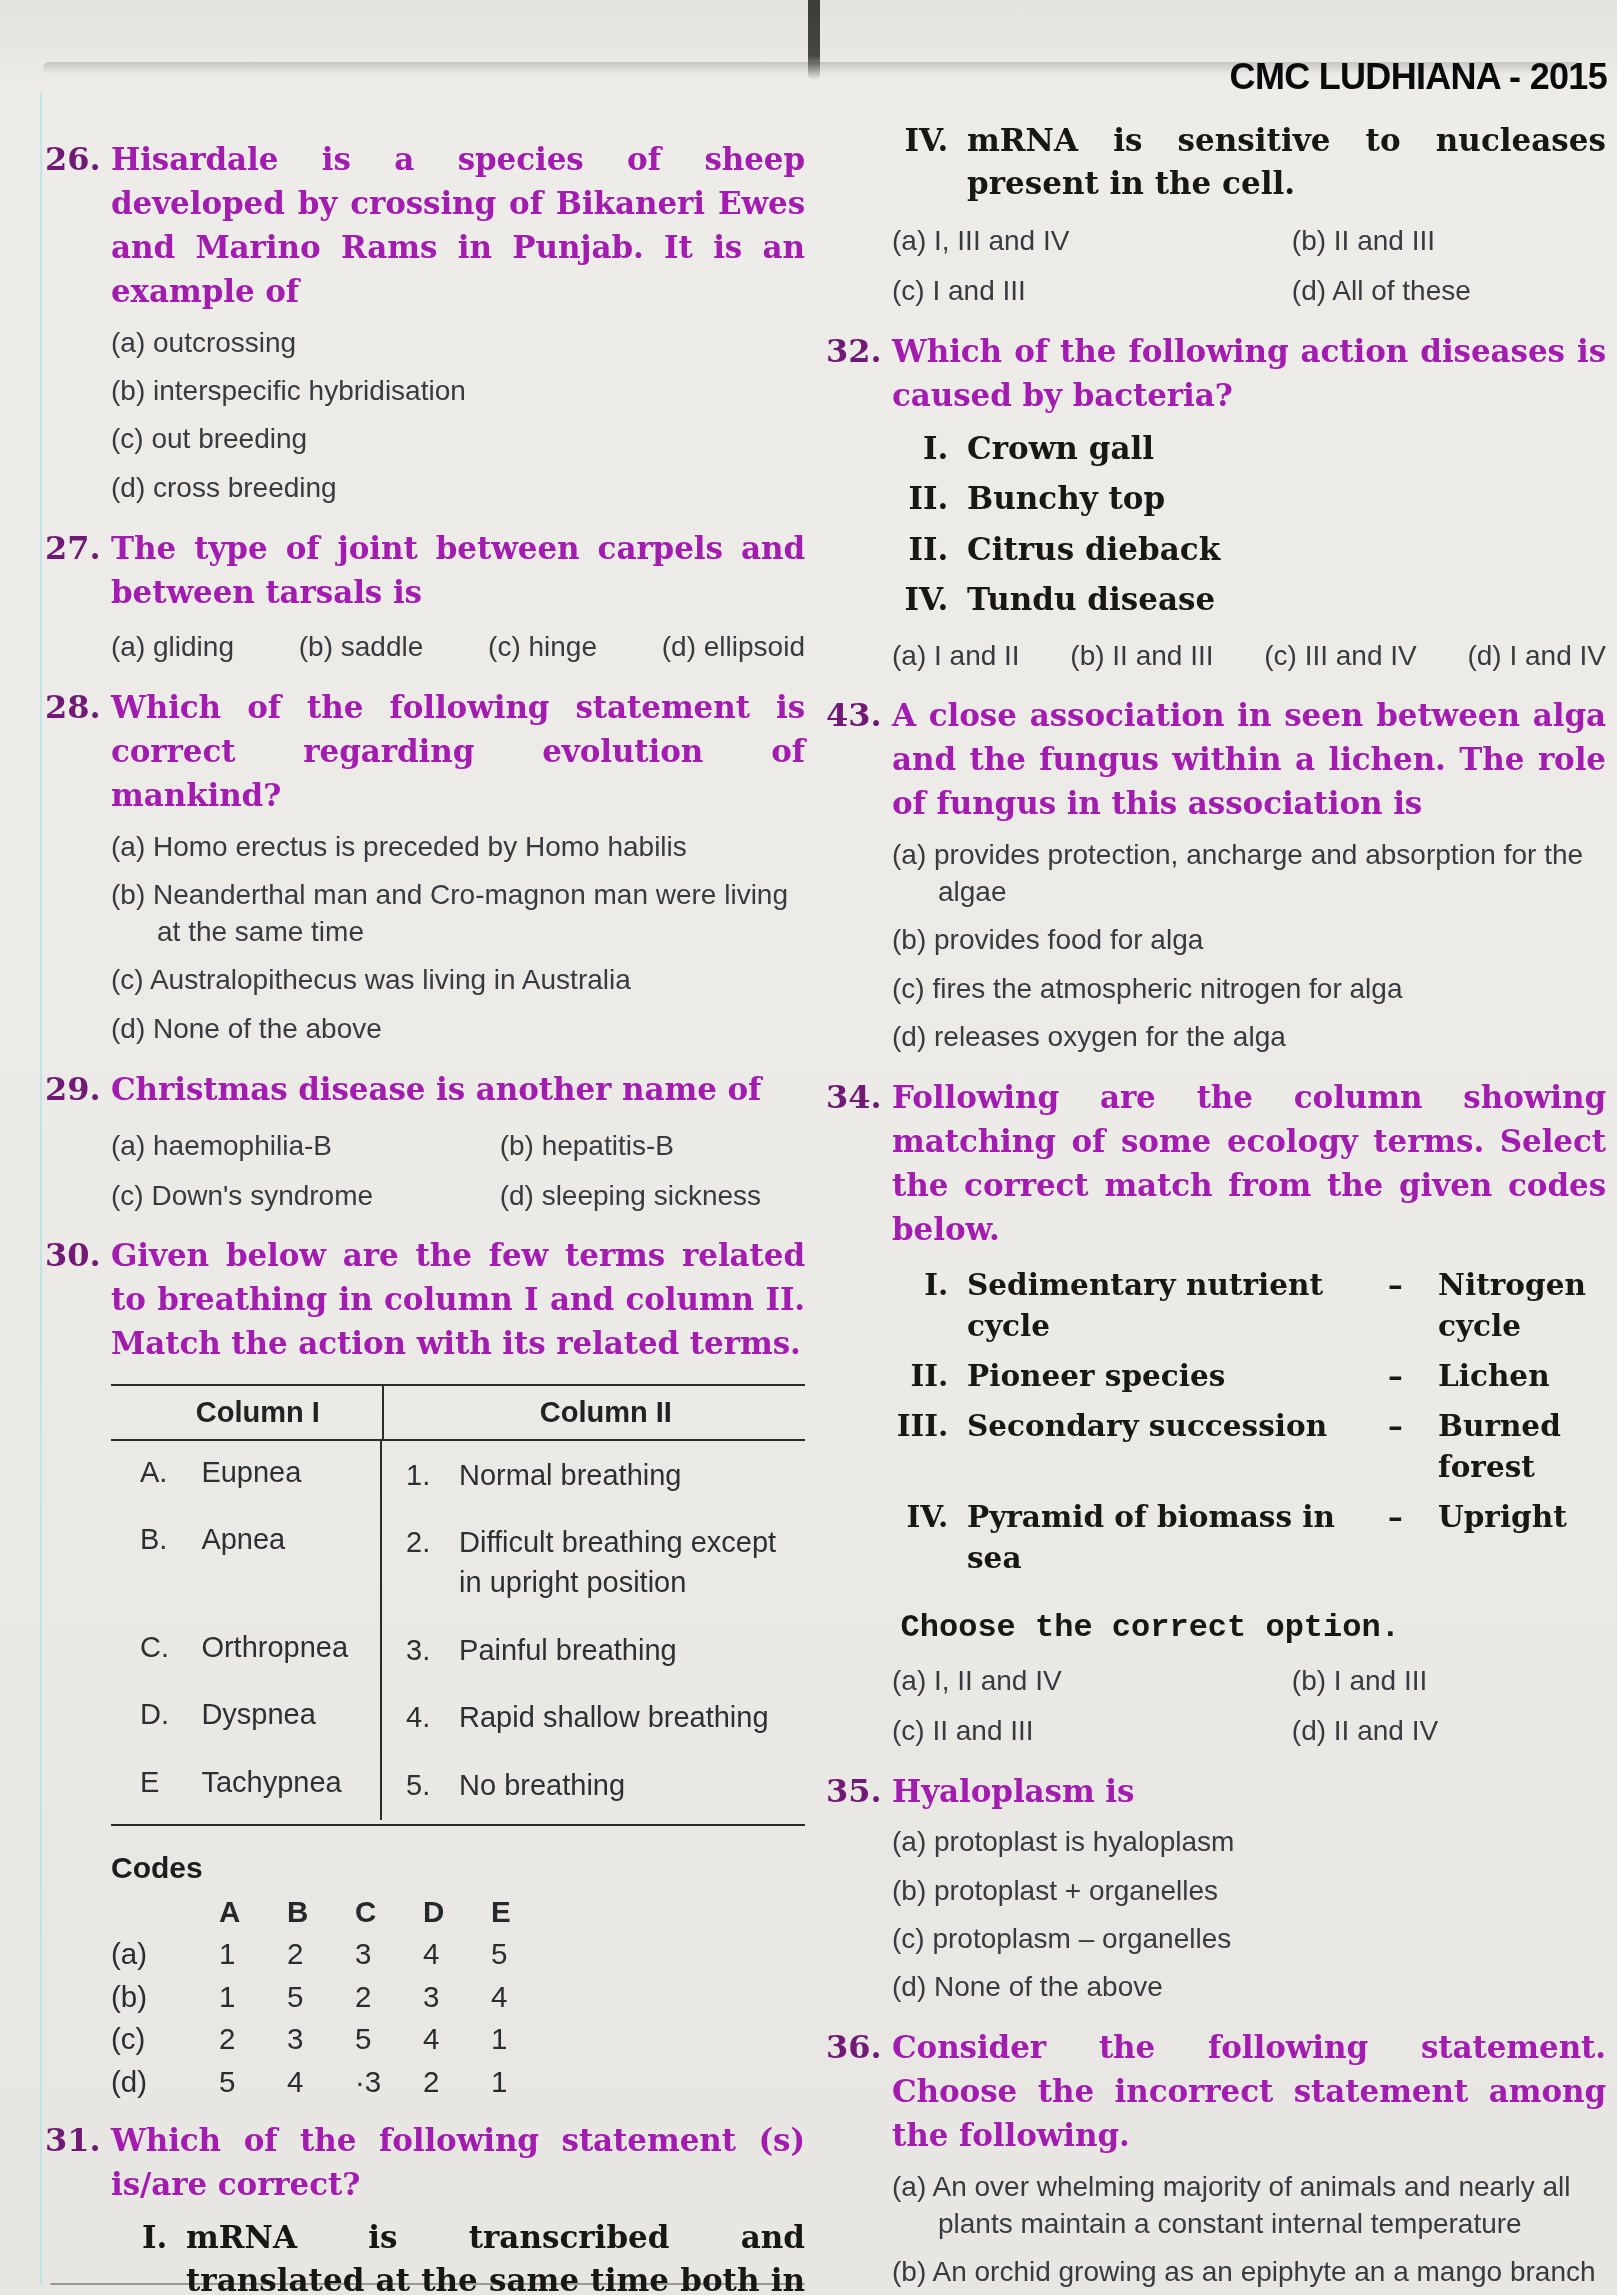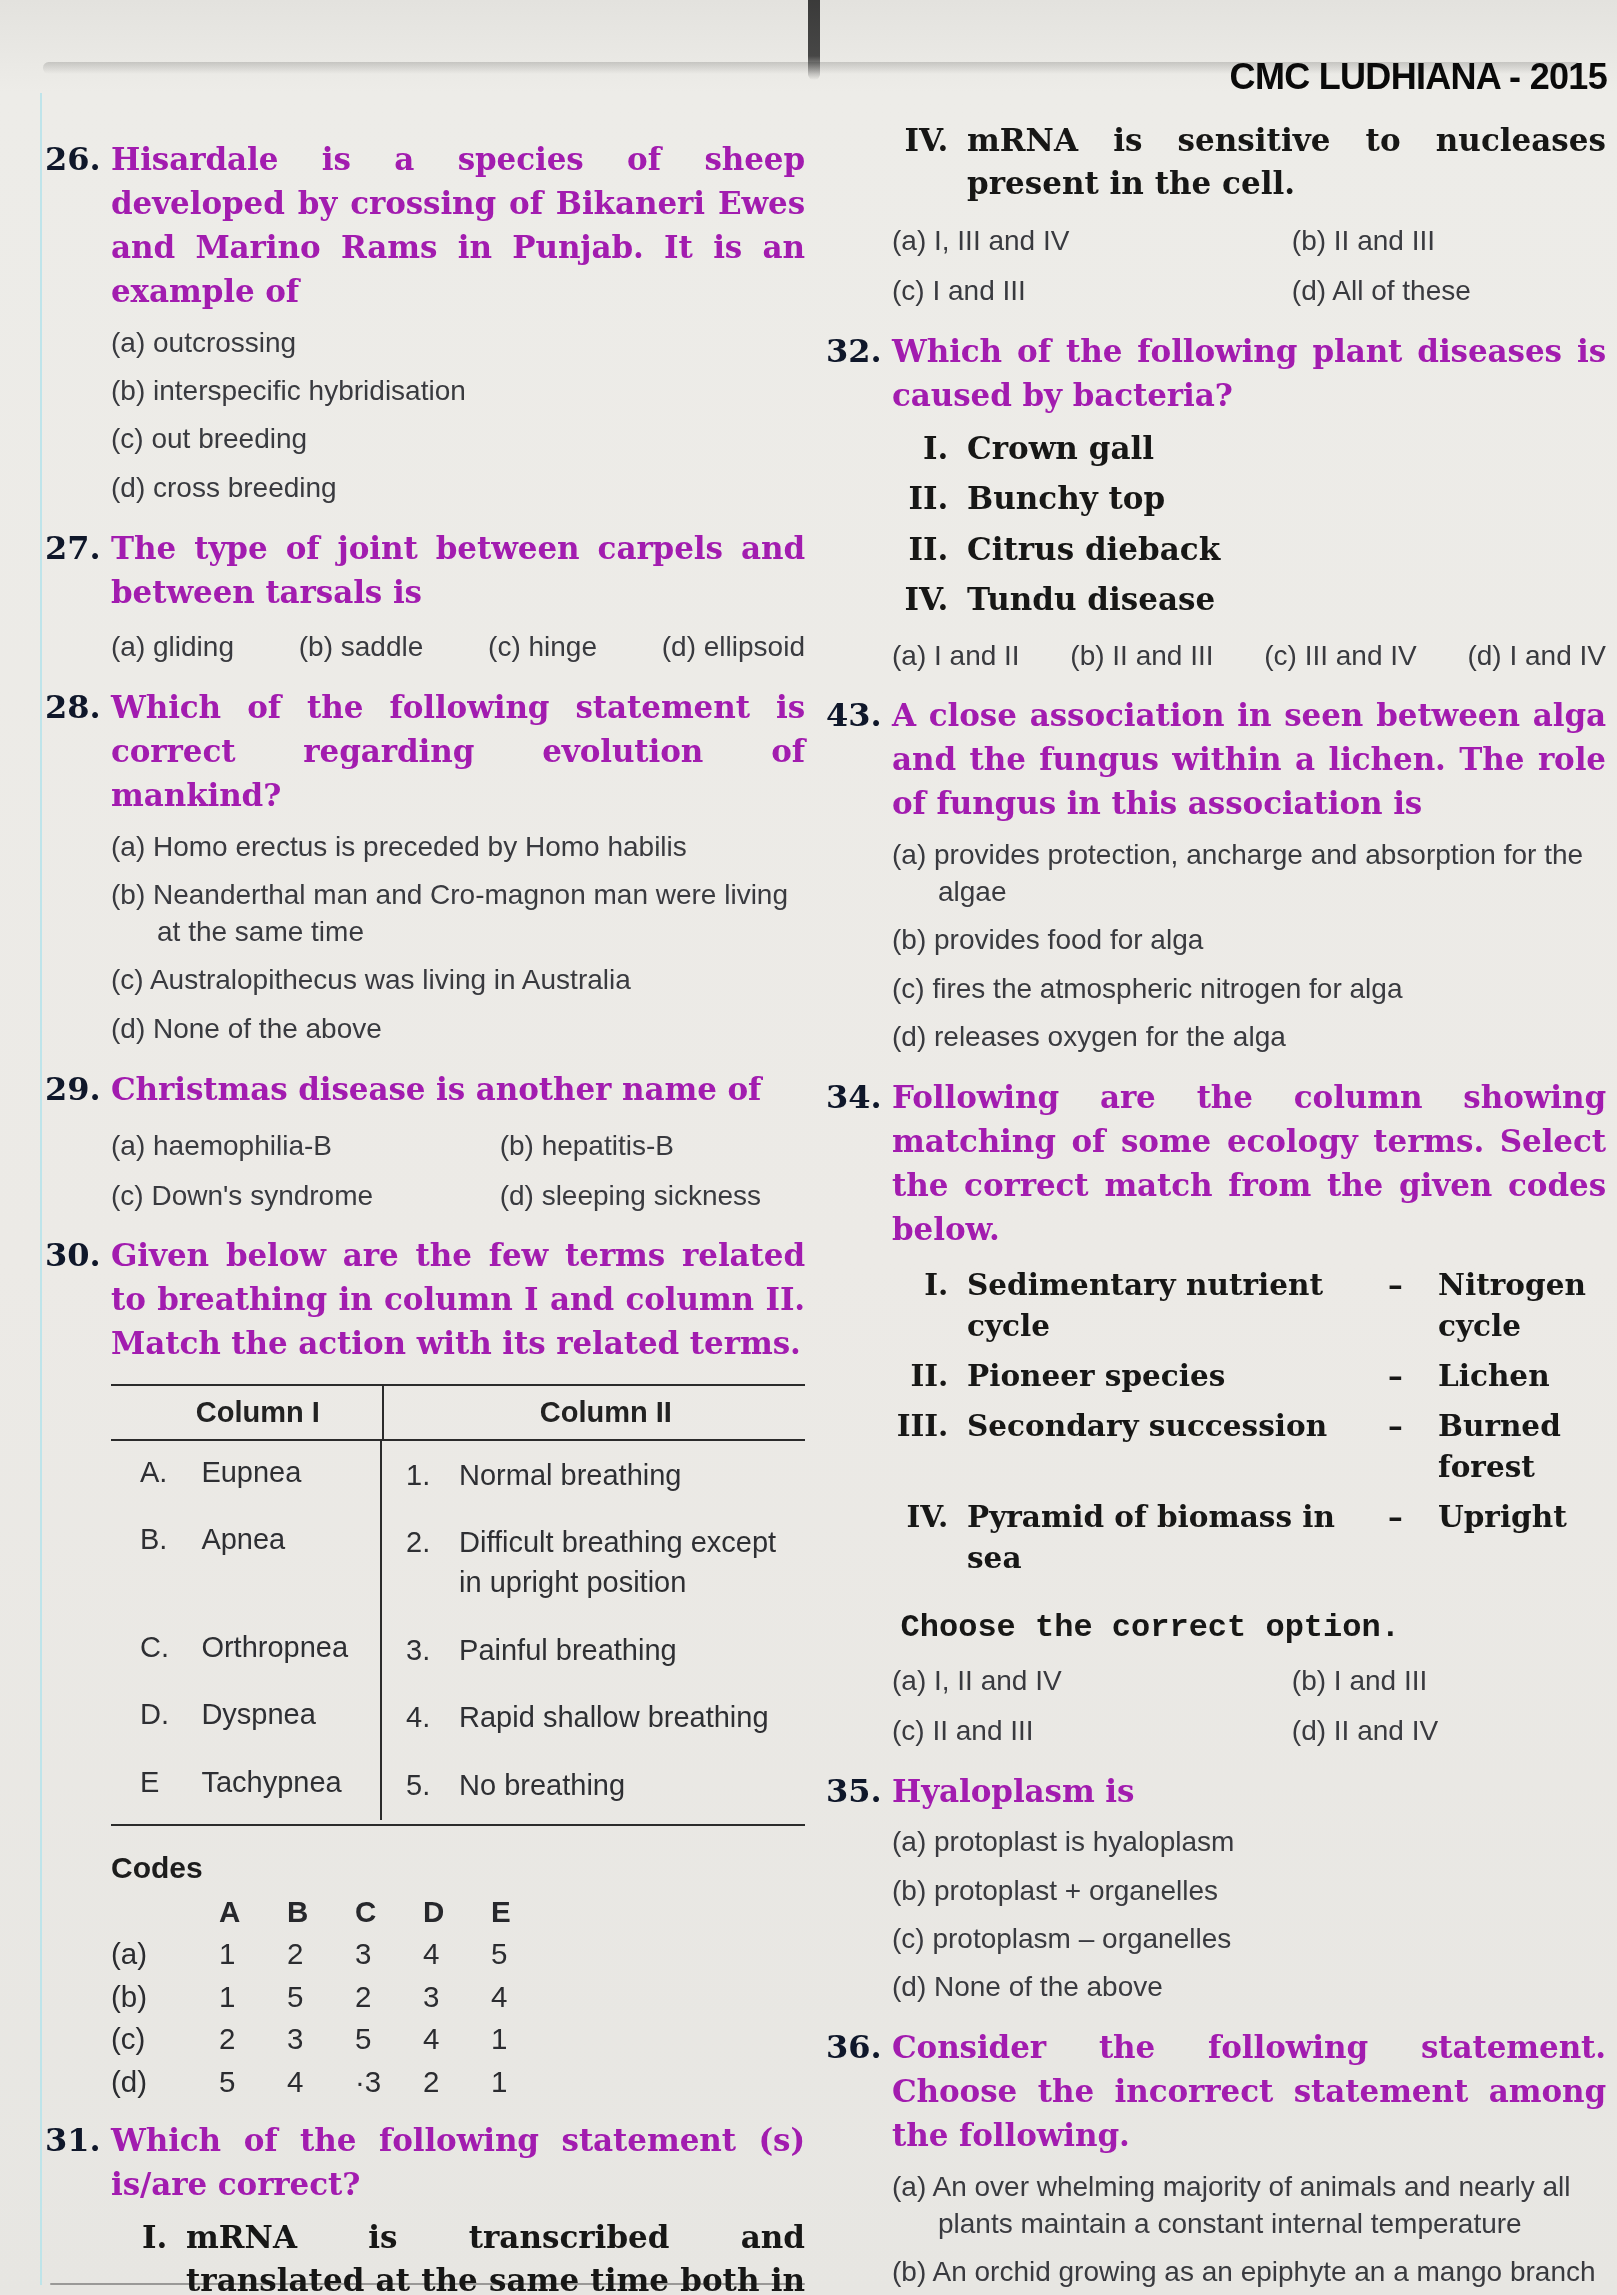--- a/index.html
+++ b/index.html
@@ -40,21 +40,21 @@
     white-space:nowrap;
   }
   .col{position:absolute;}
   .col-left{left:45px;top:137px;width:760px;}
   .col-right{left:826px;top:119px;width:780px;}
 
   .q{display:flex;margin-bottom:18.7px;}
   .qnum{
     flex:0 0 66px;
     font-family:"DejaVu Serif","Liberation Serif",serif;
-    font-weight:bold;font-size:32px;color:#0f172a;line-height:1.4;
+    font-weight:bold;font-size:32px;color:#701a75;line-height:1.4;
   }
   .qbody{flex:1;min-width:0;}
   .stem{
     font-family:"DejaVu Serif","Liberation Serif",serif;
     font-weight:600;font-size:31px;line-height:1.42;color:#a21caf;
     letter-spacing:-0.1px;text-align:justify;
   }
   .opts{margin-top:4.3px;}
   .opt{
     font-family:"Liberation Sans","DejaVu Sans",sans-serif;
@@ -320,21 +320,21 @@
         <span class="opt">(b) II and III</span>
         <span class="opt">(c) I and III</span>
         <span class="opt">(d) All of these</span>
       </div>
     </div>
   </div>
 
   <div class="q">
     <span class="qnum">32.</span>
     <div class="qbody">
-      <div class="stem">Which of the following plant diseases is caused by bacteria?</div>
+      <div class="stem">Which of the following action diseases is caused by bacteria?</div>
       <div class="ritems">
         <div class="ritem">
           <span class="rn">I.</span>
           <span class="rt">Crown gall</span>
         </div>
         <div class="ritem">
           <span class="rn">II.</span>
           <span class="rt">Bunchy top</span>
         </div>
         <div class="ritem">

